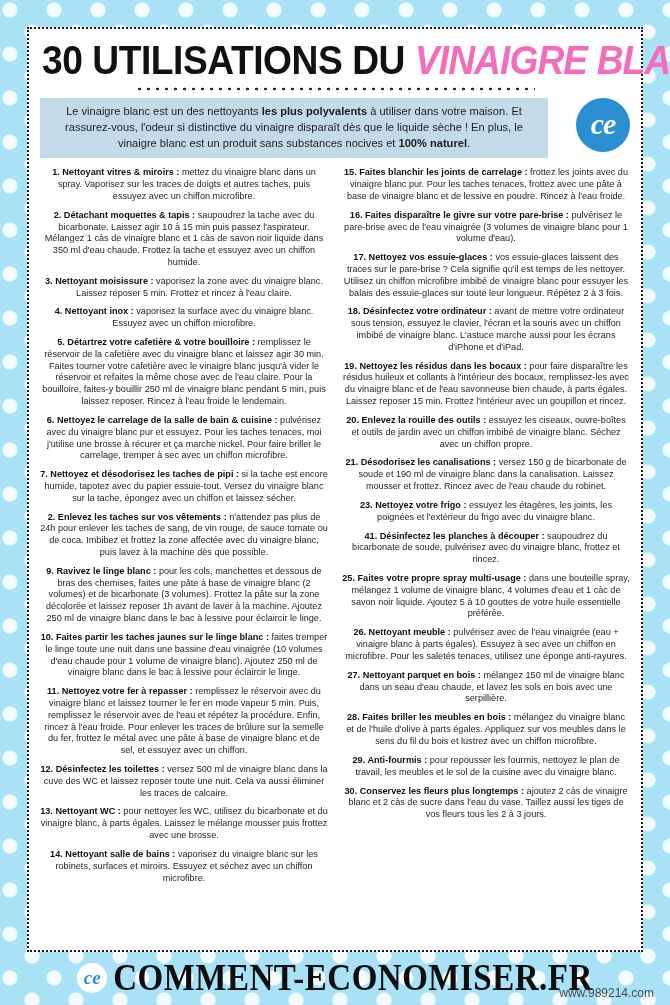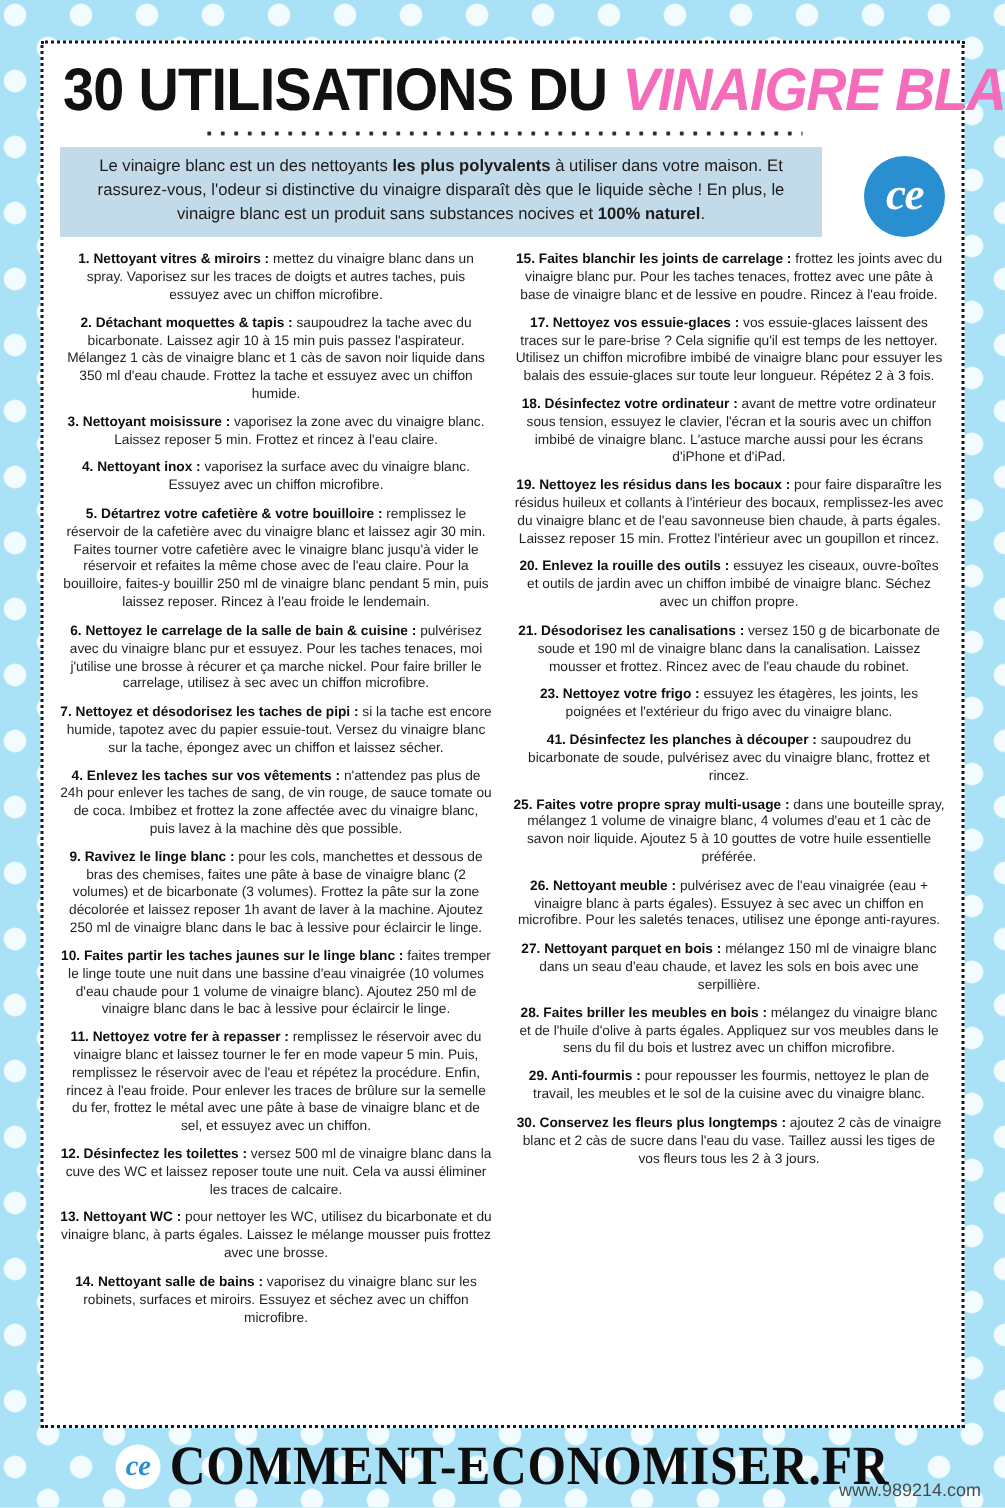--- a/index.html
+++ b/index.html
@@ -66,21 +66,21 @@
     width: 400px;
     height: 4px;
     background-image: radial-gradient(circle, #2a2a2a 1.3px, rgba(0,0,0,0) 1.6px);
     background-size: 9px 4px;
     background-repeat: repeat-x;
   }
 
   
   .intro-row {
     display: flex;
-    align-items: flex-end;
+    align-items: flex-start;
     gap: 28px;
     margin: 0 0 9px 0;
   }
   .intro-box {
     flex: 1 1 auto;
     background: #c3dae9;
     padding: 6px 10px 7px 10px;
     text-align: center;
     font-size: 11.1px;
     line-height: 1.42;
@@ -204,32 +204,33 @@
     <div class="logo-badge">ce</div>
   </div>
 
   <div class="columns">
     <div class="column" id="col-left">
         <div class="tip"><span class="tip-title">1. Nettoyant vitres &amp; miroirs :</span><span> mettez du vinaigre blanc dans un spray. Vaporisez sur les traces de doigts et autres taches, puis essuyez avec un chiffon microfibre.</span></div>
         <div class="tip"><span class="tip-title">2. Détachant moquettes &amp; tapis :</span><span> saupoudrez la tache avec du bicarbonate. Laissez agir 10 à 15 min puis passez l'aspirateur. Mélangez 1 càs de vinaigre blanc et 1 càs de savon noir liquide dans 350 ml d'eau chaude. Frottez la tache et essuyez avec un chiffon humide.</span></div>
         <div class="tip"><span class="tip-title">3. Nettoyant moisissure :</span><span> vaporisez la zone avec du vinaigre blanc. Laissez reposer 5 min. Frottez et rincez à l'eau claire.</span></div>
         <div class="tip"><span class="tip-title">4. Nettoyant inox :</span><span> vaporisez la surface avec du vinaigre blanc. Essuyez avec un chiffon microfibre.</span></div>
         <div class="tip"><span class="tip-title">5. Détartrez votre cafetière &amp; votre bouilloire :</span><span> remplissez le réservoir de la cafetière avec du vinaigre blanc et laissez agir 30 min. Faites tourner votre cafetière avec le vinaigre blanc jusqu'à vider le réservoir et refaites la même chose avec de l'eau claire. Pour la bouilloire, faites-y bouillir 250 ml de vinaigre blanc pendant 5 min, puis laissez reposer. Rincez à l'eau froide le lendemain.</span></div>
-        <div class="tip"><span class="tip-title">6. Nettoyez le carrelage de la salle de bain &amp; cuisine :</span><span> pulvérisez avec du vinaigre blanc pur et essuyez. Pour les taches tenaces, moi j'utilise une brosse à récurer et ça marche nickel. Pour faire briller le carrelage, utilisez à sec avec un chiffon microfibre.</span></div>
+        <div class="tip"><span class="tip-title">6. Nettoyez le carrelage de la salle de bain &amp; cuisine :</span><span> pulvérisez avec du vinaigre blanc pur et essuyez. Pour les taches tenaces, moi j'utilise une brosse à récurer et ça marche nickel. Pour faire briller le carrelage, tremper à sec avec un chiffon microfibre.</span></div>
         <div class="tip"><span class="tip-title">7. Nettoyez et désodorisez les taches de pipi :</span><span> si la tache est encore humide, tapotez avec du papier essuie-tout. Versez du vinaigre blanc sur la tache, épongez avec un chiffon et laissez sécher.</span></div>
-        <div class="tip"><span class="tip-title">4. Enlevez les taches sur vos vêtements :</span><span> n'attendez pas plus de 24h pour enlever les taches de sang, de vin rouge, de sauce tomate ou de coca. Imbibez et frottez la zone affectée avec du vinaigre blanc, puis lavez à la machine dès que possible.</span></div>
+        <div class="tip"><span class="tip-title">2. Enlevez les taches sur vos vêtements :</span><span> n'attendez pas plus de 24h pour enlever les taches de sang, de vin rouge, de sauce tomate ou de coca. Imbibez et frottez la zone affectée avec du vinaigre blanc, puis lavez à la machine dès que possible.</span></div>
         <div class="tip"><span class="tip-title">9. Ravivez le linge blanc :</span><span> pour les cols, manchettes et dessous de bras des chemises, faites une pâte à base de vinaigre blanc (2 volumes) et de bicarbonate (3 volumes). Frottez la pâte sur la zone décolorée et laissez reposer 1h avant de laver à la machine. Ajoutez 250 ml de vinaigre blanc dans le bac à lessive pour éclaircir le linge.</span></div>
         <div class="tip"><span class="tip-title">10. Faites partir les taches jaunes sur le linge blanc :</span><span> faites tremper le linge toute une nuit dans une bassine d'eau vinaigrée (10 volumes d'eau chaude pour 1 volume de vinaigre blanc). Ajoutez 250 ml de vinaigre blanc dans le bac à lessive pour éclaircir le linge.</span></div>
         <div class="tip"><span class="tip-title">11. Nettoyez votre fer à repasser :</span><span> remplissez le réservoir avec du vinaigre blanc et laissez tourner le fer en mode vapeur 5 min. Puis, remplissez le réservoir avec de l'eau et répétez la procédure. Enfin, rincez à l'eau froide. Pour enlever les traces de brûlure sur la semelle du fer, frottez le métal avec une pâte à base de vinaigre blanc et de sel, et essuyez avec un chiffon.</span></div>
         <div class="tip"><span class="tip-title">12. Désinfectez les toilettes :</span><span> versez 500 ml de vinaigre blanc dans la cuve des WC et laissez reposer toute une nuit. Cela va aussi éliminer les traces de calcaire.</span></div>
         <div class="tip"><span class="tip-title">13. Nettoyant WC :</span><span> pour nettoyer les WC, utilisez du bicarbonate et du vinaigre blanc, à parts égales. Laissez le mélange mousser puis frottez avec une brosse.</span></div>
         <div class="tip"><span class="tip-title">14. Nettoyant salle de bains :</span><span> vaporisez du vinaigre blanc sur les robinets, surfaces et miroirs. Essuyez et séchez avec un chiffon microfibre.</span></div>
       </div>
     <div class="column" id="col-right">
         <div class="tip"><span class="tip-title">15. Faites blanchir les joints de carrelage :</span><span> frottez les joints avec du vinaigre blanc pur. Pour les taches tenaces, frottez avec une pâte à base de vinaigre blanc et de lessive en poudre. Rincez à l'eau froide.</span></div>
+        <div class="tip"><span class="tip-title">16. Faites disparaître le givre sur votre pare-brise :</span><span> pulvérisez le pare-brise avec de l'eau vinaigrée (3 volumes de vinaigre blanc pour 1 volume d'eau).</span></div>
         <div class="tip"><span class="tip-title">17. Nettoyez vos essuie-glaces :</span><span> vos essuie-glaces laissent des traces sur le pare-brise ? Cela signifie qu'il est temps de les nettoyer. Utilisez un chiffon microfibre imbibé de vinaigre blanc pour essuyer les balais des essuie-glaces sur toute leur longueur. Répétez 2 à 3 fois.</span></div>
         <div class="tip"><span class="tip-title">18. Désinfectez votre ordinateur :</span><span> avant de mettre votre ordinateur sous tension, essuyez le clavier, l'écran et la souris avec un chiffon imbibé de vinaigre blanc. L'astuce marche aussi pour les écrans d'iPhone et d'iPad.</span></div>
         <div class="tip"><span class="tip-title">19. Nettoyez les résidus dans les bocaux :</span><span> pour faire disparaître les résidus huileux et collants à l'intérieur des bocaux, remplissez-les avec du vinaigre blanc et de l'eau savonneuse bien chaude, à parts égales. Laissez reposer 15 min. Frottez l'intérieur avec un goupillon et rincez.</span></div>
         <div class="tip"><span class="tip-title">20. Enlevez la rouille des outils :</span><span> essuyez les ciseaux, ouvre-boîtes et outils de jardin avec un chiffon imbibé de vinaigre blanc. Séchez avec un chiffon propre.</span></div>
         <div class="tip"><span class="tip-title">21. Désodorisez les canalisations :</span><span> versez 150 g de bicarbonate de soude et 190 ml de vinaigre blanc dans la canalisation. Laissez mousser et frottez. Rincez avec de l'eau chaude du robinet.</span></div>
         <div class="tip"><span class="tip-title">23. Nettoyez votre frigo :</span><span> essuyez les étagères, les joints, les poignées et l'extérieur du frigo avec du vinaigre blanc.</span></div>
         <div class="tip"><span class="tip-title">41. Désinfectez les planches à découper :</span><span> saupoudrez du bicarbonate de soude, pulvérisez avec du vinaigre blanc, frottez et rincez.</span></div>
         <div class="tip"><span class="tip-title">25. Faites votre propre spray multi-usage :</span><span> dans une bouteille spray, mélangez 1 volume de vinaigre blanc, 4 volumes d'eau et 1 càc de savon noir liquide. Ajoutez 5 à 10 gouttes de votre huile essentielle préférée.</span></div>
         <div class="tip"><span class="tip-title">26. Nettoyant meuble :</span><span> pulvérisez avec de l'eau vinaigrée (eau + vinaigre blanc à parts égales). Essuyez à sec avec un chiffon en microfibre. Pour les saletés tenaces, utilisez une éponge anti-rayures.</span></div>
         <div class="tip"><span class="tip-title">27. Nettoyant parquet en bois :</span><span> mélangez 150 ml de vinaigre blanc dans un seau d'eau chaude, et lavez les sols en bois avec une serpillière.</span></div>

